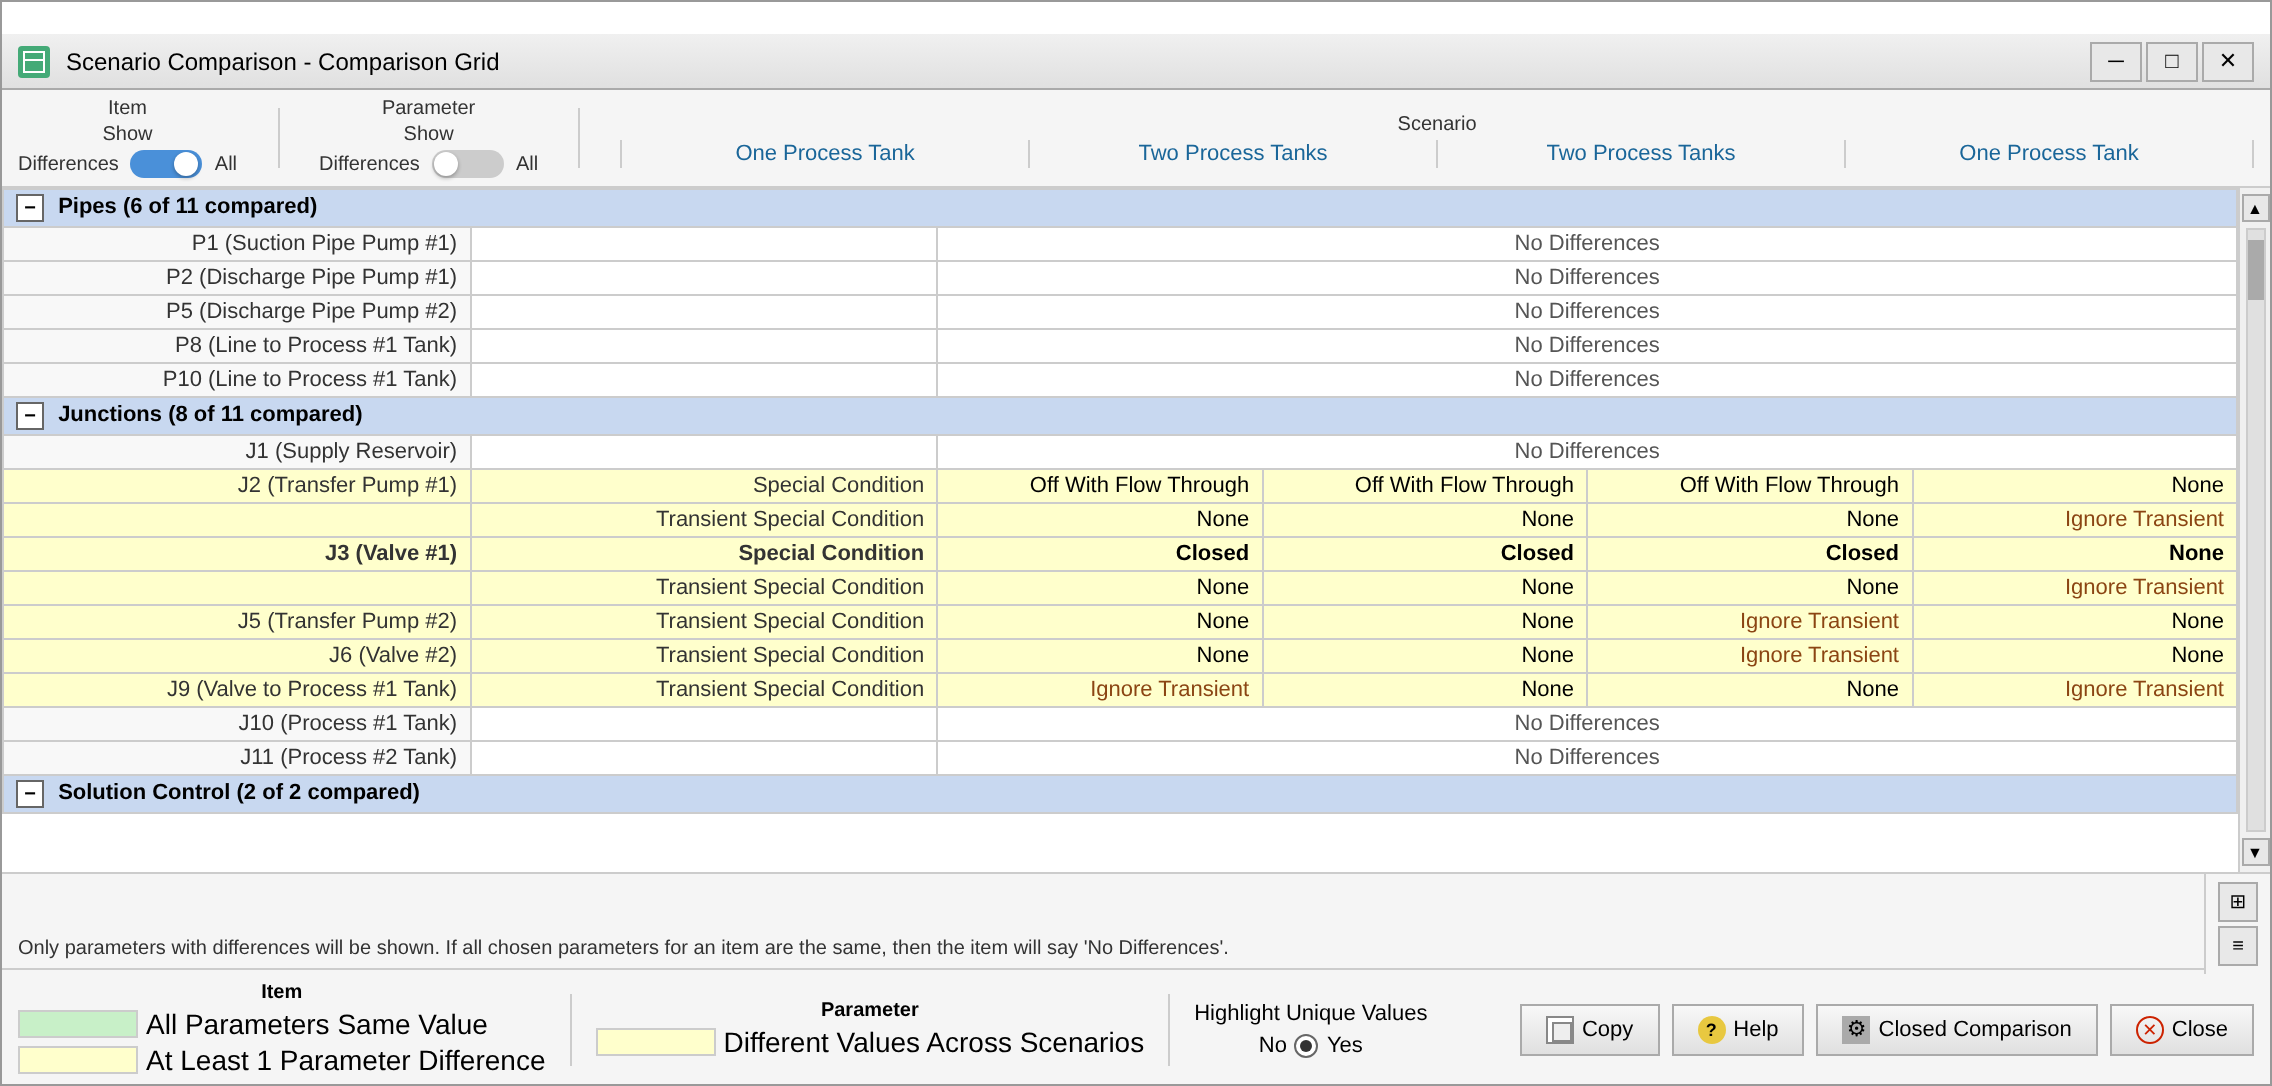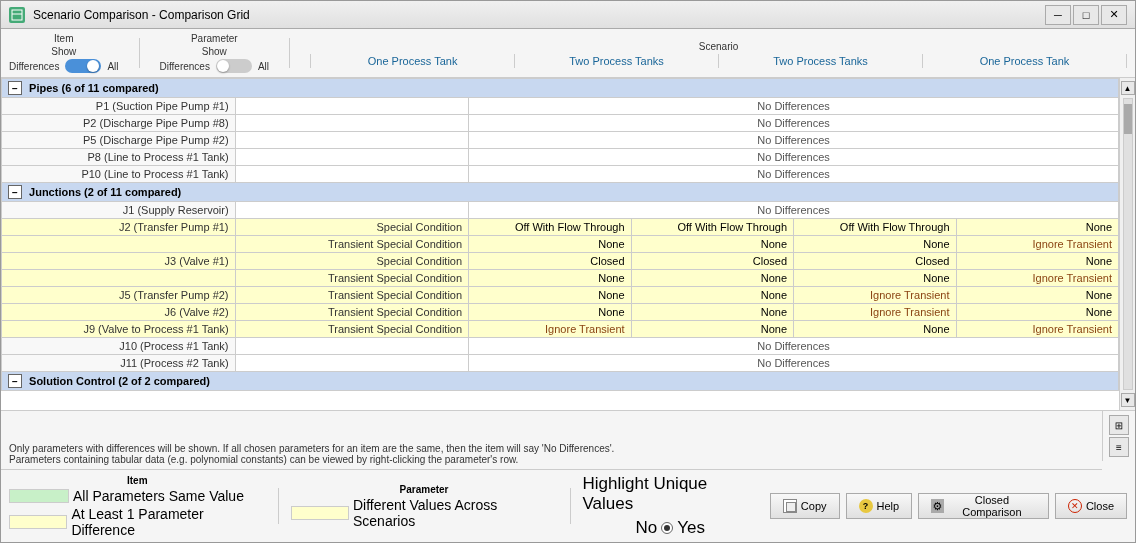--- a/index.html
+++ b/index.html
@@ -21,20 +21,21 @@
     }
     .title-bar {
       background: linear-gradient(to bottom, #f0f0f0, #e0e0e0);
       border-bottom: 1px solid #aaa;
       height: 28px;
       display: flex;
       align-items: center;
       padding: 0 8px;
       gap: 8px;
       flex-shrink: 0;
+      margin-top: 16px;
     }
     .title-bar-icon {
       width: 16px;
       height: 16px;
       background: #4a7;
       border-radius: 2px;
       display: flex;
       align-items: center;
       justify-content: center;
       font-size: 9px;
@@ -248,21 +249,21 @@
     .legend-box-yellow { background: #ffffcc; }
     .legend-divider {
       width: 1px;
       height: 36px;
       background: #ccc;
     }
     .highlight-section {
       display: flex;
       align-items: flex-start;
       gap: 8px;
-      font-size: 17px;
+      font-size: 11px;
     }
     .hl-toggle {
       display: flex;
       align-items: center;
       gap: 4px;
     }
     .radio-btn {
       width: 12px;
       height: 12px;
       border-radius: 50%;
@@ -387,21 +388,21 @@
               <span class="section-collapse">−</span>
               <strong>Pipes (6 of 11 compared)</strong>
             </td>
           </tr>
           <tr>
             <td class="item-col">P1 (Suction Pipe Pump #1)</td>
             <td></td>
             <td colspan="4" style="text-align:center; color:#555;">No Differences</td>
           </tr>
           <tr>
-            <td class="item-col">P2 (Discharge Pipe Pump #8)</td>
+            <td class="item-col">P2 (Discharge Pipe Pump #1)</td>
             <td></td>
             <td colspan="4" style="text-align:center; color:#555;">No Differences</td>
           </tr>
           <tr>
             <td class="item-col">P5 (Discharge Pipe Pump #2)</td>
             <td></td>
             <td colspan="4" style="text-align:center; color:#555;">No Differences</td>
           </tr>
           <tr>
             <td class="item-col">P8 (Line to Process #1 Tank)</td>
@@ -410,21 +411,21 @@
           </tr>
           <tr>
             <td class="item-col">P10 (Line to Process #1 Tank)</td>
             <td></td>
             <td colspan="4" style="text-align:center; color:#555;">No Differences</td>
           </tr>
 
           <tr class="section-row">
             <td colspan="6">
               <span class="section-collapse">−</span>
-              <strong>Junctions (2 of 11 compared)</strong>
+              <strong>Junctions (8 of 11 compared)</strong>
             </td>
           </tr>
           <tr>
             <td class="item-col">J1 (Supply Reservoir)</td>
             <td></td>
             <td colspan="4" style="text-align:center; color:#555;">No Differences</td>
           </tr>
 
           <tr style="background:#ffffcc;">
             <td class="item-col" style="background:#ffffcc;">J2 (Transfer Pump #1)</td>
@@ -437,21 +438,21 @@
 
           <tr style="background:#ffffcc;">
             <td style="background:#ffffcc;"></td>
             <td class="param-col" style="background:#ffffcc; text-align:right;">Transient Special Condition</td>
             <td style="text-align:right; background:#ffffcc;">None</td>
             <td style="text-align:right; background:#ffffcc;">None</td>
             <td style="text-align:right; background:#ffffcc;">None</td>
             <td style="text-align:right; background:#ffffcc; color:#8B4513;">Ignore Transient</td>
           </tr>
 
-          <tr style="background:#a21caf;">
+          <tr style="background:#a21caf;font-weight:bold;">
             <td class="item-col" style="background:#ffffcc;">J3 (Valve #1)</td>
             <td class="param-col" style="background:#ffffcc; text-align:right;">Special Condition</td>
             <td style="text-align:right; background:#ffffcc;">Closed</td>
             <td style="text-align:right; background:#ffffcc;">Closed</td>
             <td style="text-align:right; background:#ffffcc;">Closed</td>
             <td style="text-align:right; background:#ffffcc;">None</td>
           </tr>
 
           <tr style="background:#ffffcc;">
             <td style="background:#ffffcc;"></td>
@@ -518,21 +519,20 @@
       </div>
       <div class="scroll-arrow">▼</div>
     </div>
   </div>
 
   <div class="footer">
     <div style="display:flex; align-items:flex-start;">
       <div style="flex:1;margin-top:28px;">
         <div class="footer-info">
           <div>Only parameters with differences will be shown. If all chosen parameters for an item are the same, then the item will say 'No Differences'.</div>
-          <div>Parameters containing tabular data (e.g. polynomial constants) can be viewed by right-clicking the parameter's row.</div>
         </div>
       </div>
       <div style="display:flex; flex-direction:column; gap:2px; padding:4px 6px; border-left:1px solid #ccc; flex-shrink:0;">
         <div class="footer-icon-btn">⊞</div>
         <div class="footer-icon-btn">≡</div>
       </div>
     </div>
     <div class="footer-legend">
       <div class="legend-section">
         <div class="legend-title">Item</div>

